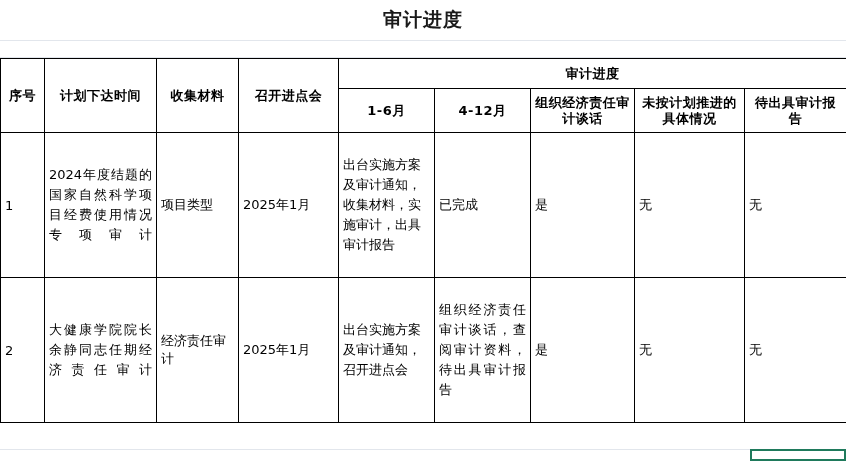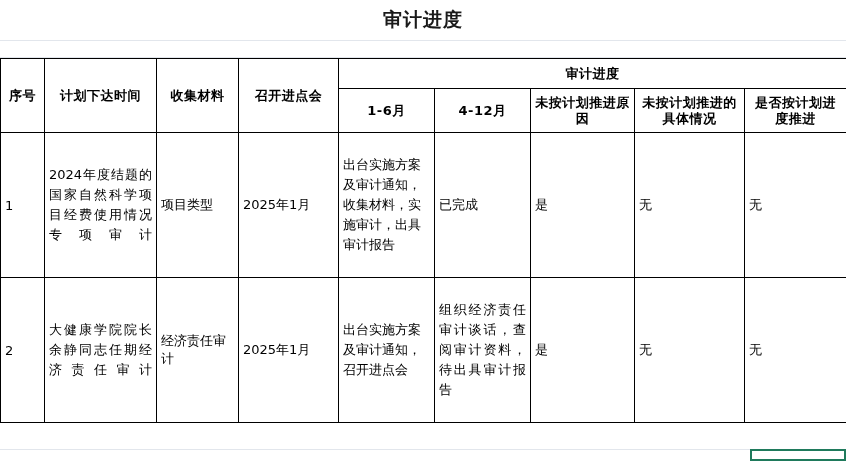--- a/index.html
+++ b/index.html
@@ -135,23 +135,23 @@
       <tr class="hdr-group">
         <th rowspan="2">序号</th>
         <th rowspan="2">计划下达时间</th>
         <th rowspan="2">收集材料</th>
         <th rowspan="2">召开进点会</th>
         <th colspan="5">审计进度</th>
       </tr>
       <tr class="hdr-sub">
         <th>1-6月</th>
         <th>4-12月</th>
-        <th>未按计划推进原因</th>
+        <th>组织经济责任审计谈话</th>
         <th>未按计划推进的具体情况</th>
-        <th>是否按计划进度推进</th>
+        <th>待出具审计报告</th>
       </tr>
     </thead>
     <tbody>
       <tr class="row-body">
         <td class="idx">1</td>
         <td class="just">2024年度结题的国家自然科学项目经费使用情况专项审计</td>
         <td class="cell-left">项目类型</td>
         <td class="cell-left">2025年1月</td>
         <td class="cell-left lead">出台实施方案及审计通知，收集材料，实施审计，出具审计报告</td>
         <td class="cell-left lead">已完成</td>

